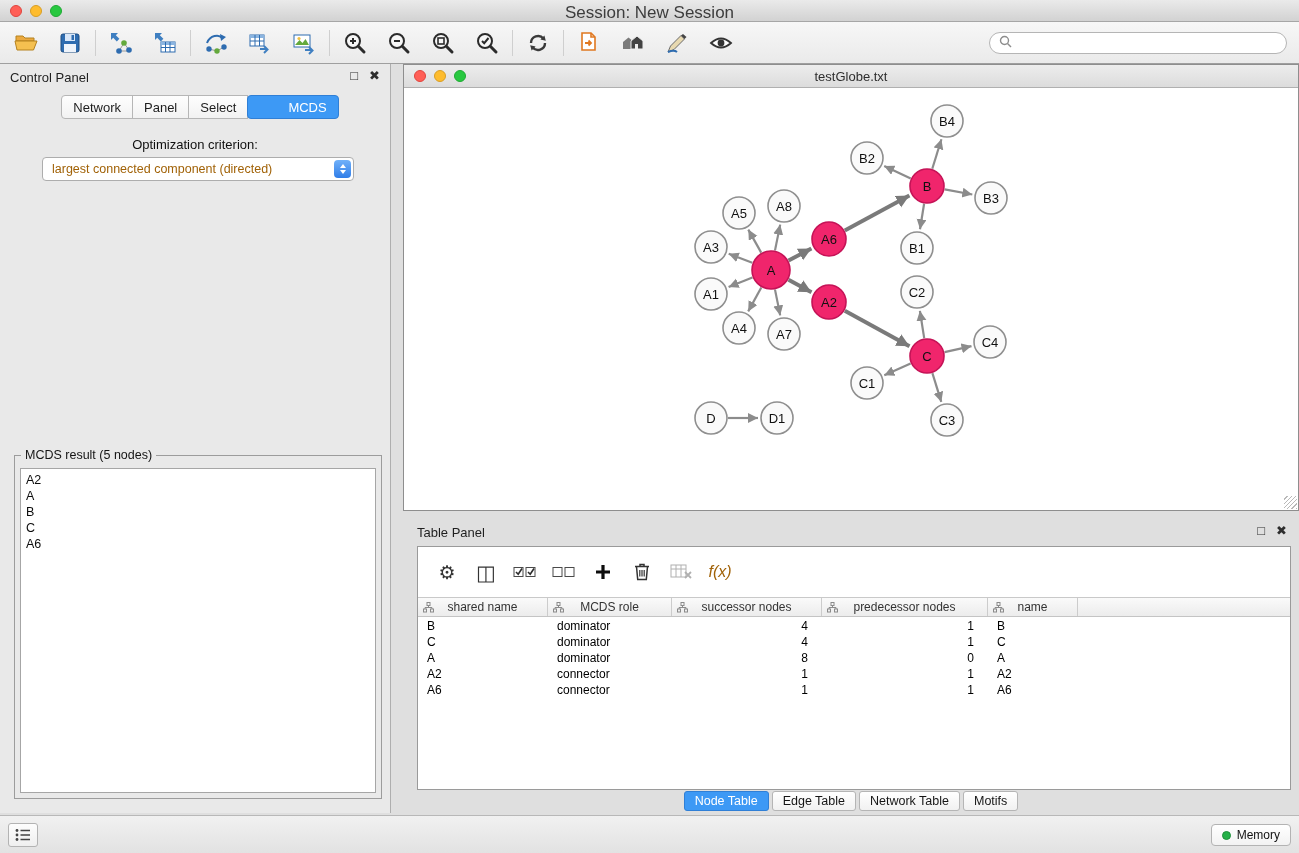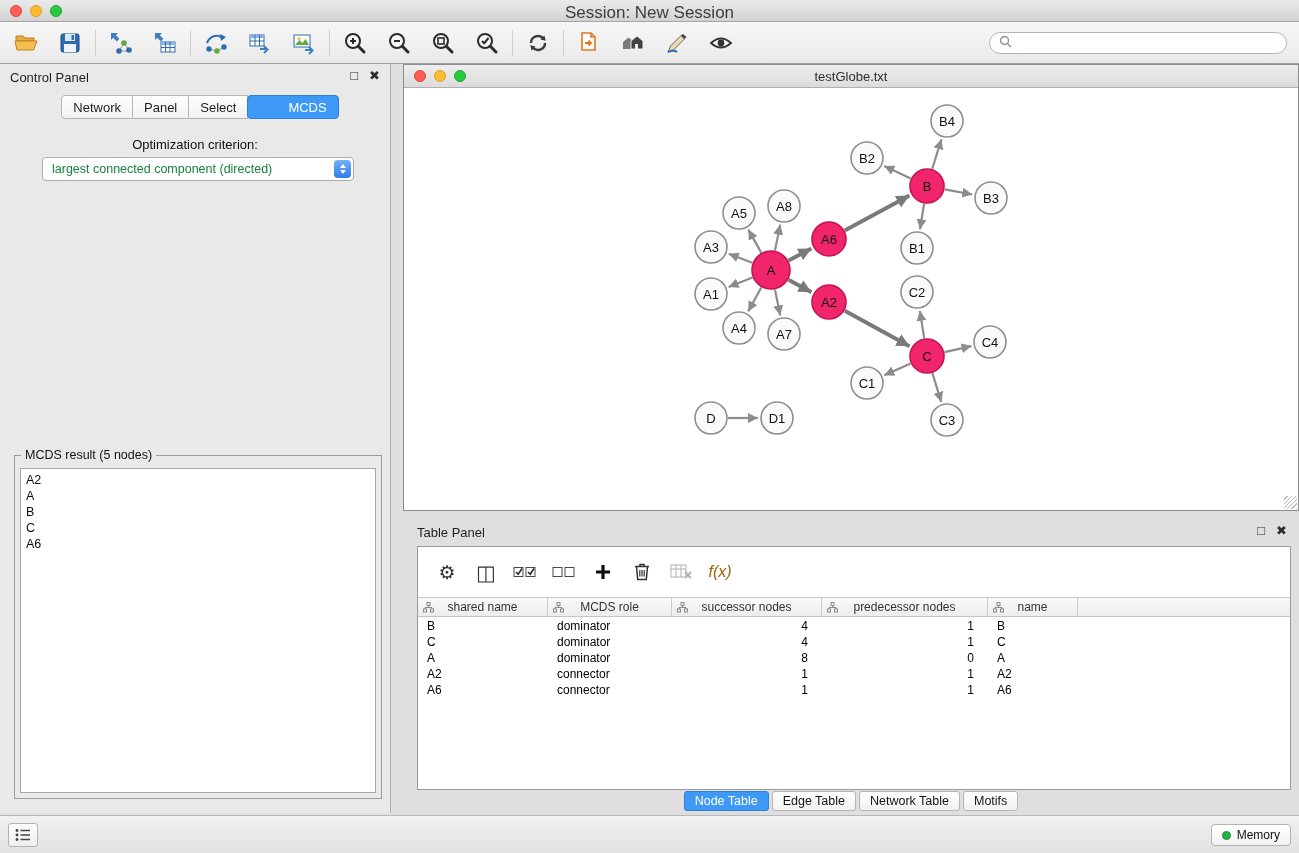--- a/index.html
+++ b/index.html
@@ -27,21 +27,21 @@
   .cp-title{position:absolute;top:6px;left:10px;font-size:13px;color:#1f1f1f;}
   .cp-controls{position:absolute;top:4px;right:10px;display:flex;gap:11px;font-size:13px;color:#2d2d2d;}
   .cp-controls span{cursor:default;}
   .cp-tabs{position:absolute;top:31px;left:10px;right:0;display:flex;justify-content:center;}
   .ctab{height:22px;padding:0 11px;font-size:13px;color:#1d1d1d;background:linear-gradient(#fefefe,#f2f2f2);border:1px solid #b6b6b6;display:flex;align-items:center;margin-left:-1px;}
   .ctab:first-child{border-radius:4px 0 0 4px;margin-left:0;}
   .ctab:last-child{border-radius:0 4px 4px 0;}
   .ctab.active{background:#3d99f5;border-color:#2f7fd6;color:#fff;border-radius:4px;position:relative;z-index:1;padding-left:40px;}
   .cp-optlabel{position:absolute;top:73px;left:0;right:0;text-align:center;font-size:13px;color:#101010;}
   .cp-dropdown{position:absolute;top:93px;left:42px;width:312px;height:24px;background:#fff;border:1px solid #adadad;border-radius:4px;box-sizing:border-box;}
-  .cp-dropdown .dd-text{position:absolute;left:9px;top:4px;font-size:12.5px;color:#15803d;white-space:nowrap;}
+  .cp-dropdown .dd-text{position:absolute;left:9px;top:4px;font-size:12.5px;color:#a16207;white-space:nowrap;}
   .dd-stepper{position:absolute;right:2px;top:2px;bottom:2px;width:17px;border-radius:4px;background:linear-gradient(#71b1f9,#2f7de8);display:flex;flex-direction:column;align-items:center;justify-content:center;gap:2px;}
   .tri-up{width:0;height:0;border-left:3.5px solid transparent;border-right:3.5px solid transparent;border-bottom:4.5px solid #fff;}
   .tri-down{width:0;height:0;border-left:3.5px solid transparent;border-right:3.5px solid transparent;border-top:4.5px solid #fff;}
   .cp-buttons{position:absolute;top:127px;left:0;right:0;display:flex;justify-content:center;gap:13px;}
   .cp-btn{height:22px;padding:0 14px;background:linear-gradient(#ffffff,#f0f0f0);border:1px solid #b3b3b3;border-radius:4px;font-size:13px;color:#0e0e0e;display:flex;align-items:center;box-sizing:border-box;}
   .cp-resultbox{position:absolute;left:14px;top:391px;width:366px;height:342px;border:1px solid #9c9c9c;}
   .cp-resultbox .rb-title{position:absolute;top:-8px;left:6px;background:#e9e9e9;padding:0 4px;font-size:12.5px;color:#141414;}
   .rb-list{position:absolute;left:5px;right:5px;top:12px;bottom:5px;background:#fff;border:1px solid #a6a6a6;padding:3px 5px;font-size:12.5px;line-height:16px;color:#0c0c0c;overflow:hidden;box-sizing:border-box;}
 
   

